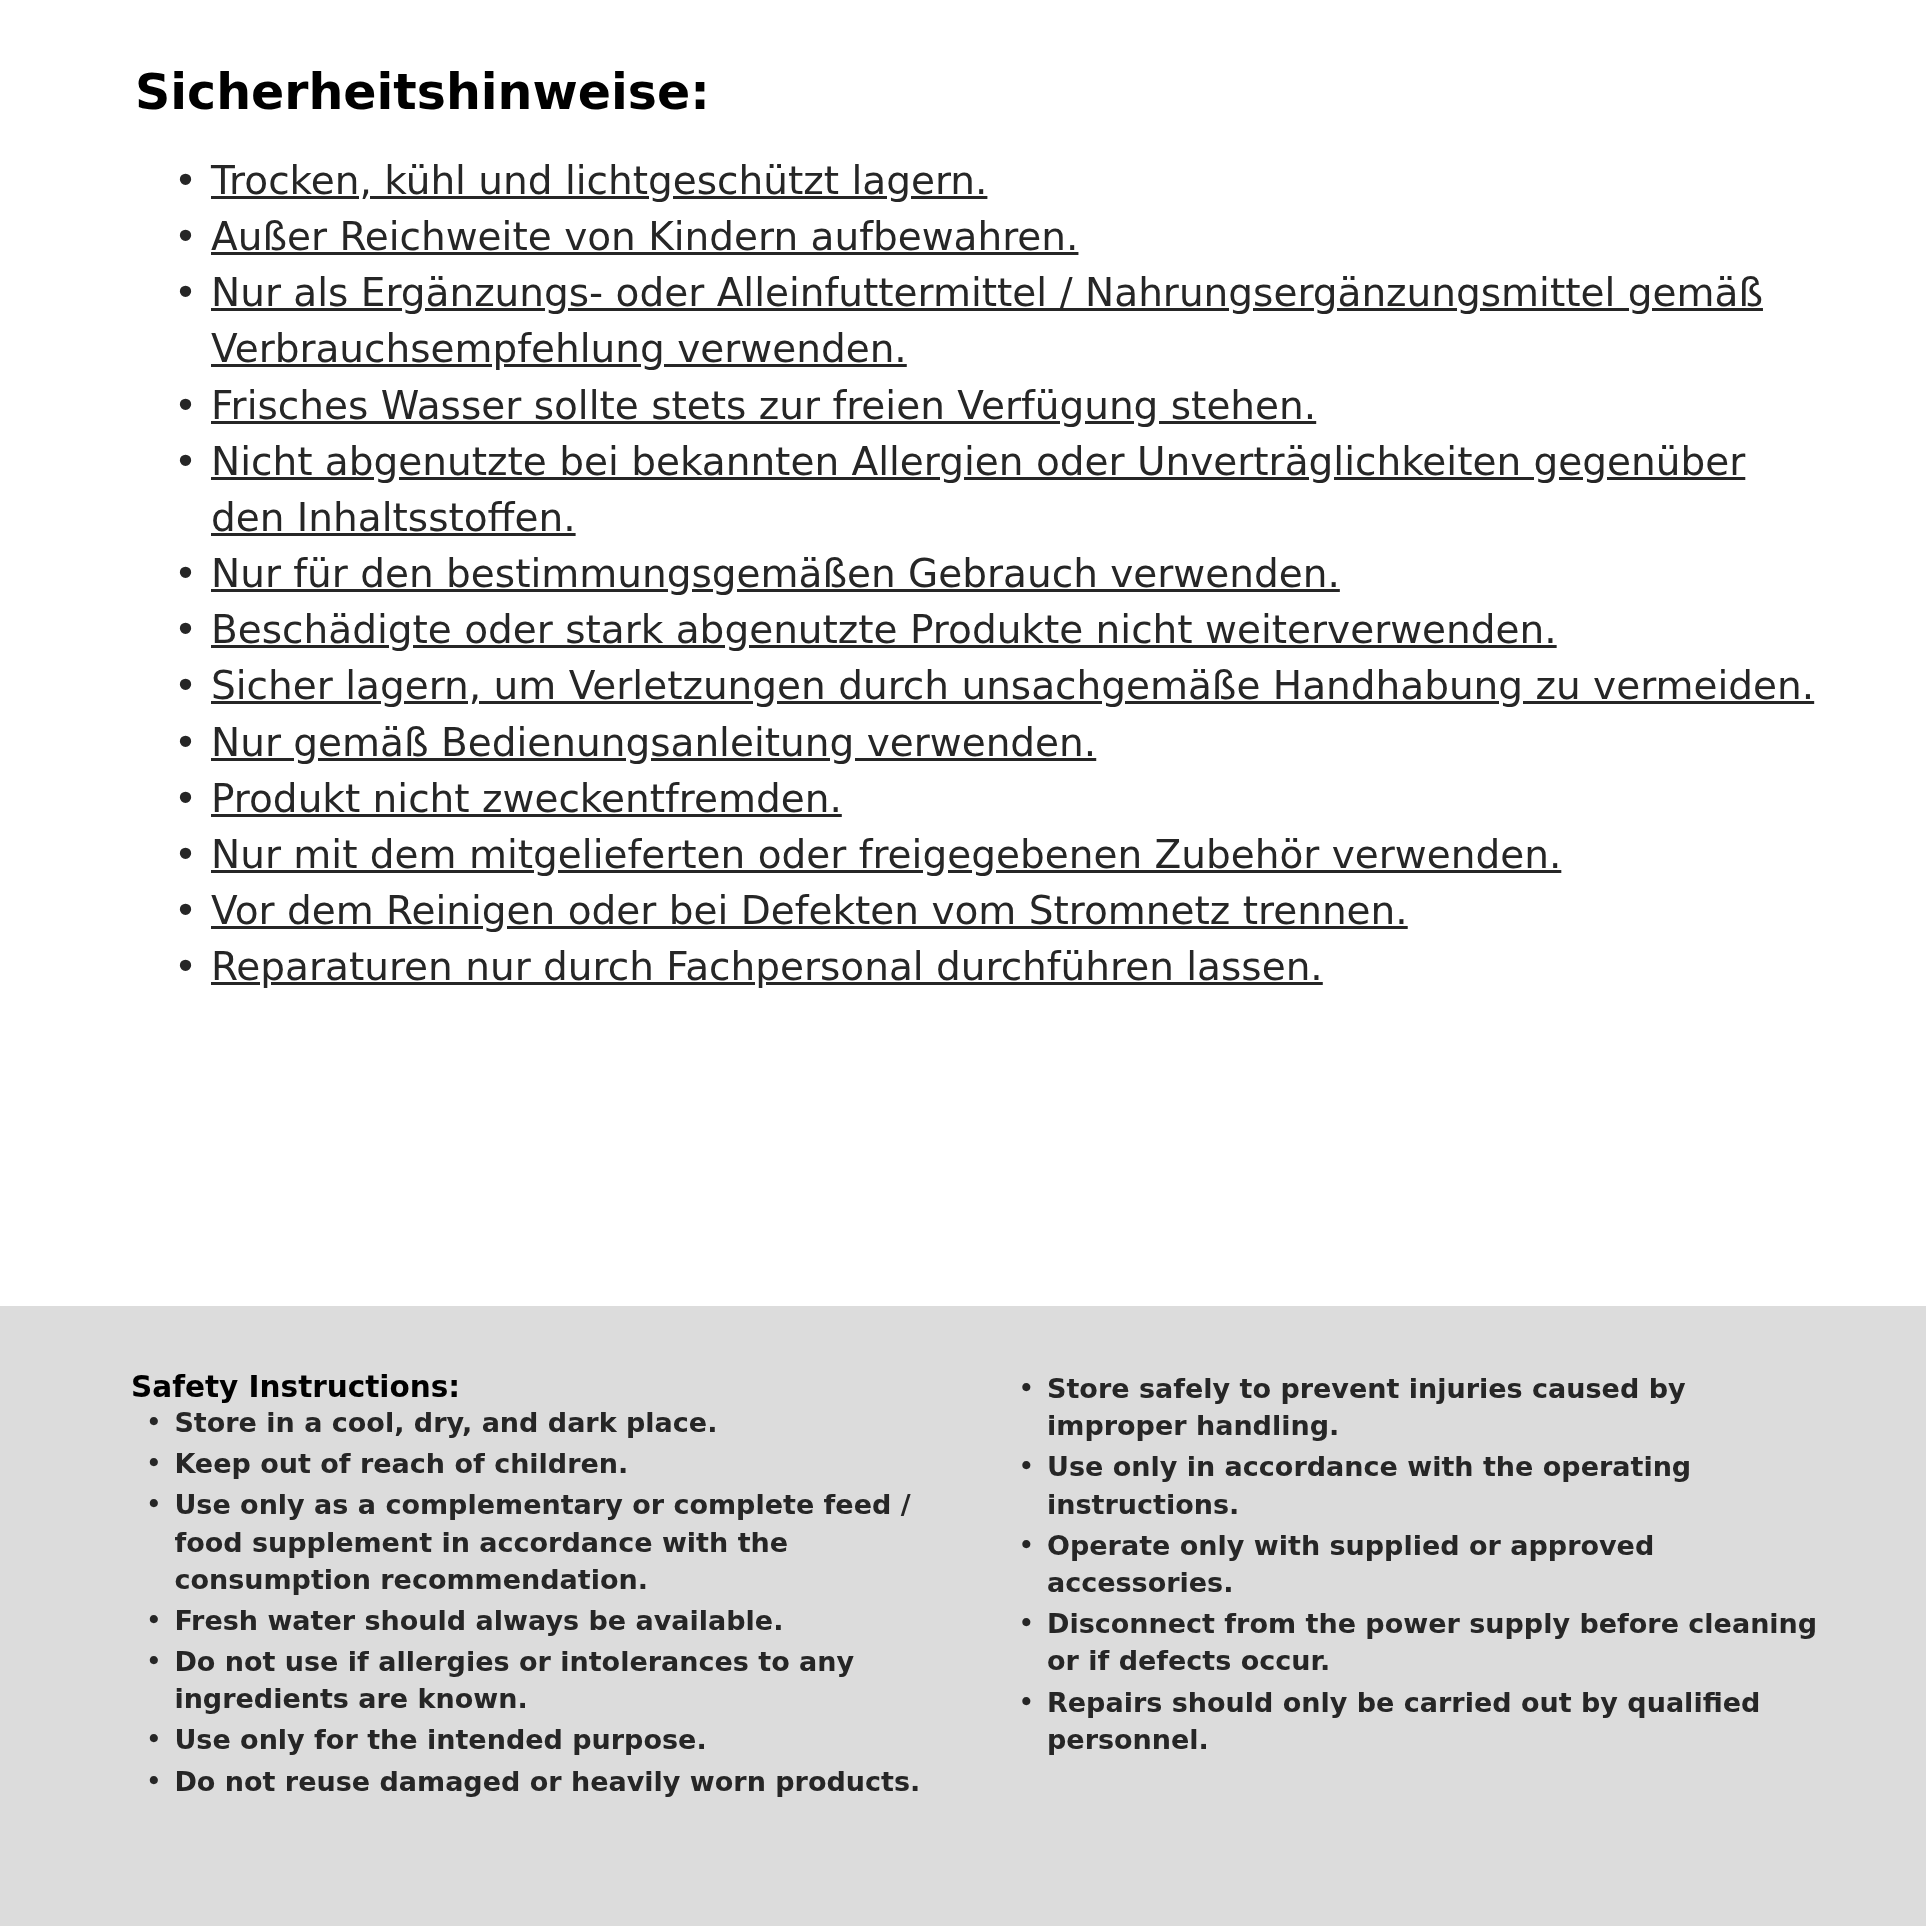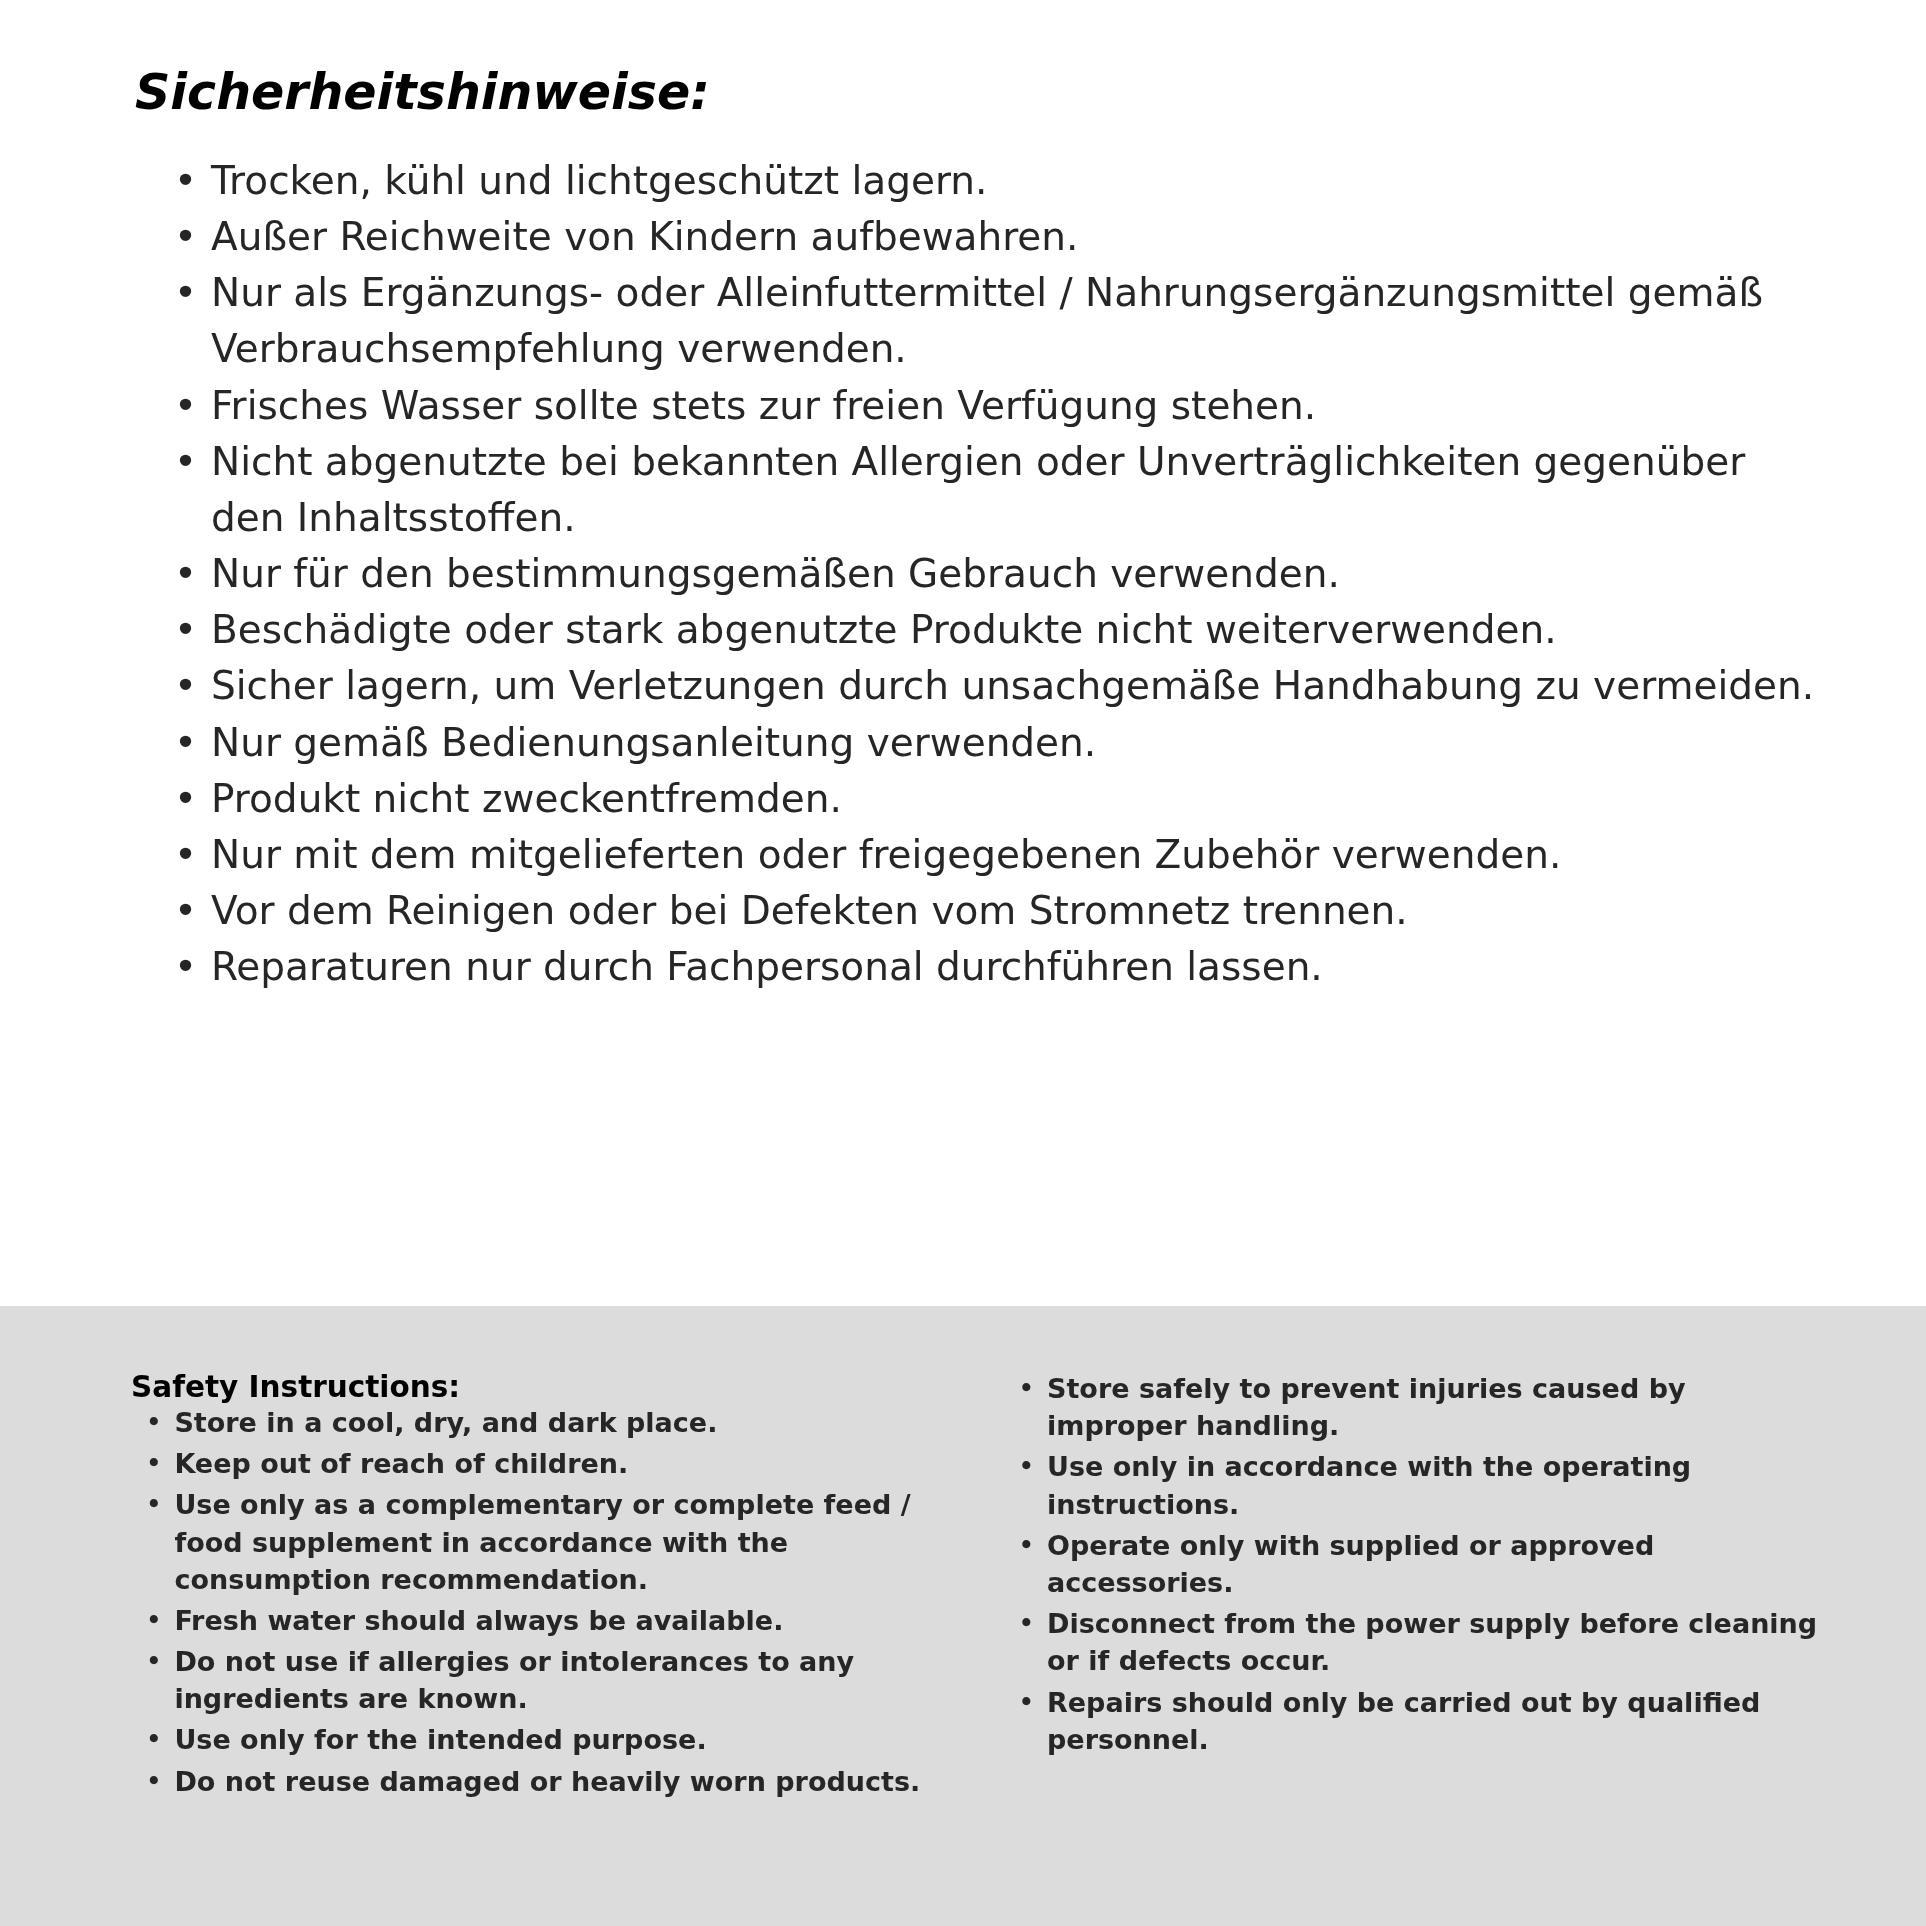--- a/index.html
+++ b/index.html
@@ -24,32 +24,32 @@
   
   .german-section{
     flex:0 0 auto;
     padding:64px 103px 0 135px;
   }
   .german-title{
     font-size:49px;
     font-weight:bold;
     color:var(--heading-color);
     margin-bottom:32px;
-    font-style:italic;
   }
   .german-list{
     list-style:none;
     margin-left:39px;
     font-size:39px;
     line-height:1.44;
     color:#262626;
   }
   .german-list li{
     position:relative;
     padding-left:37px;
+    text-decoration:underline;
   }
   .german-list li::before{
     content:"•";
     position:absolute;
     left:0;
     top:0;
   }
   
   .english-section{
     margin-top:auto;

